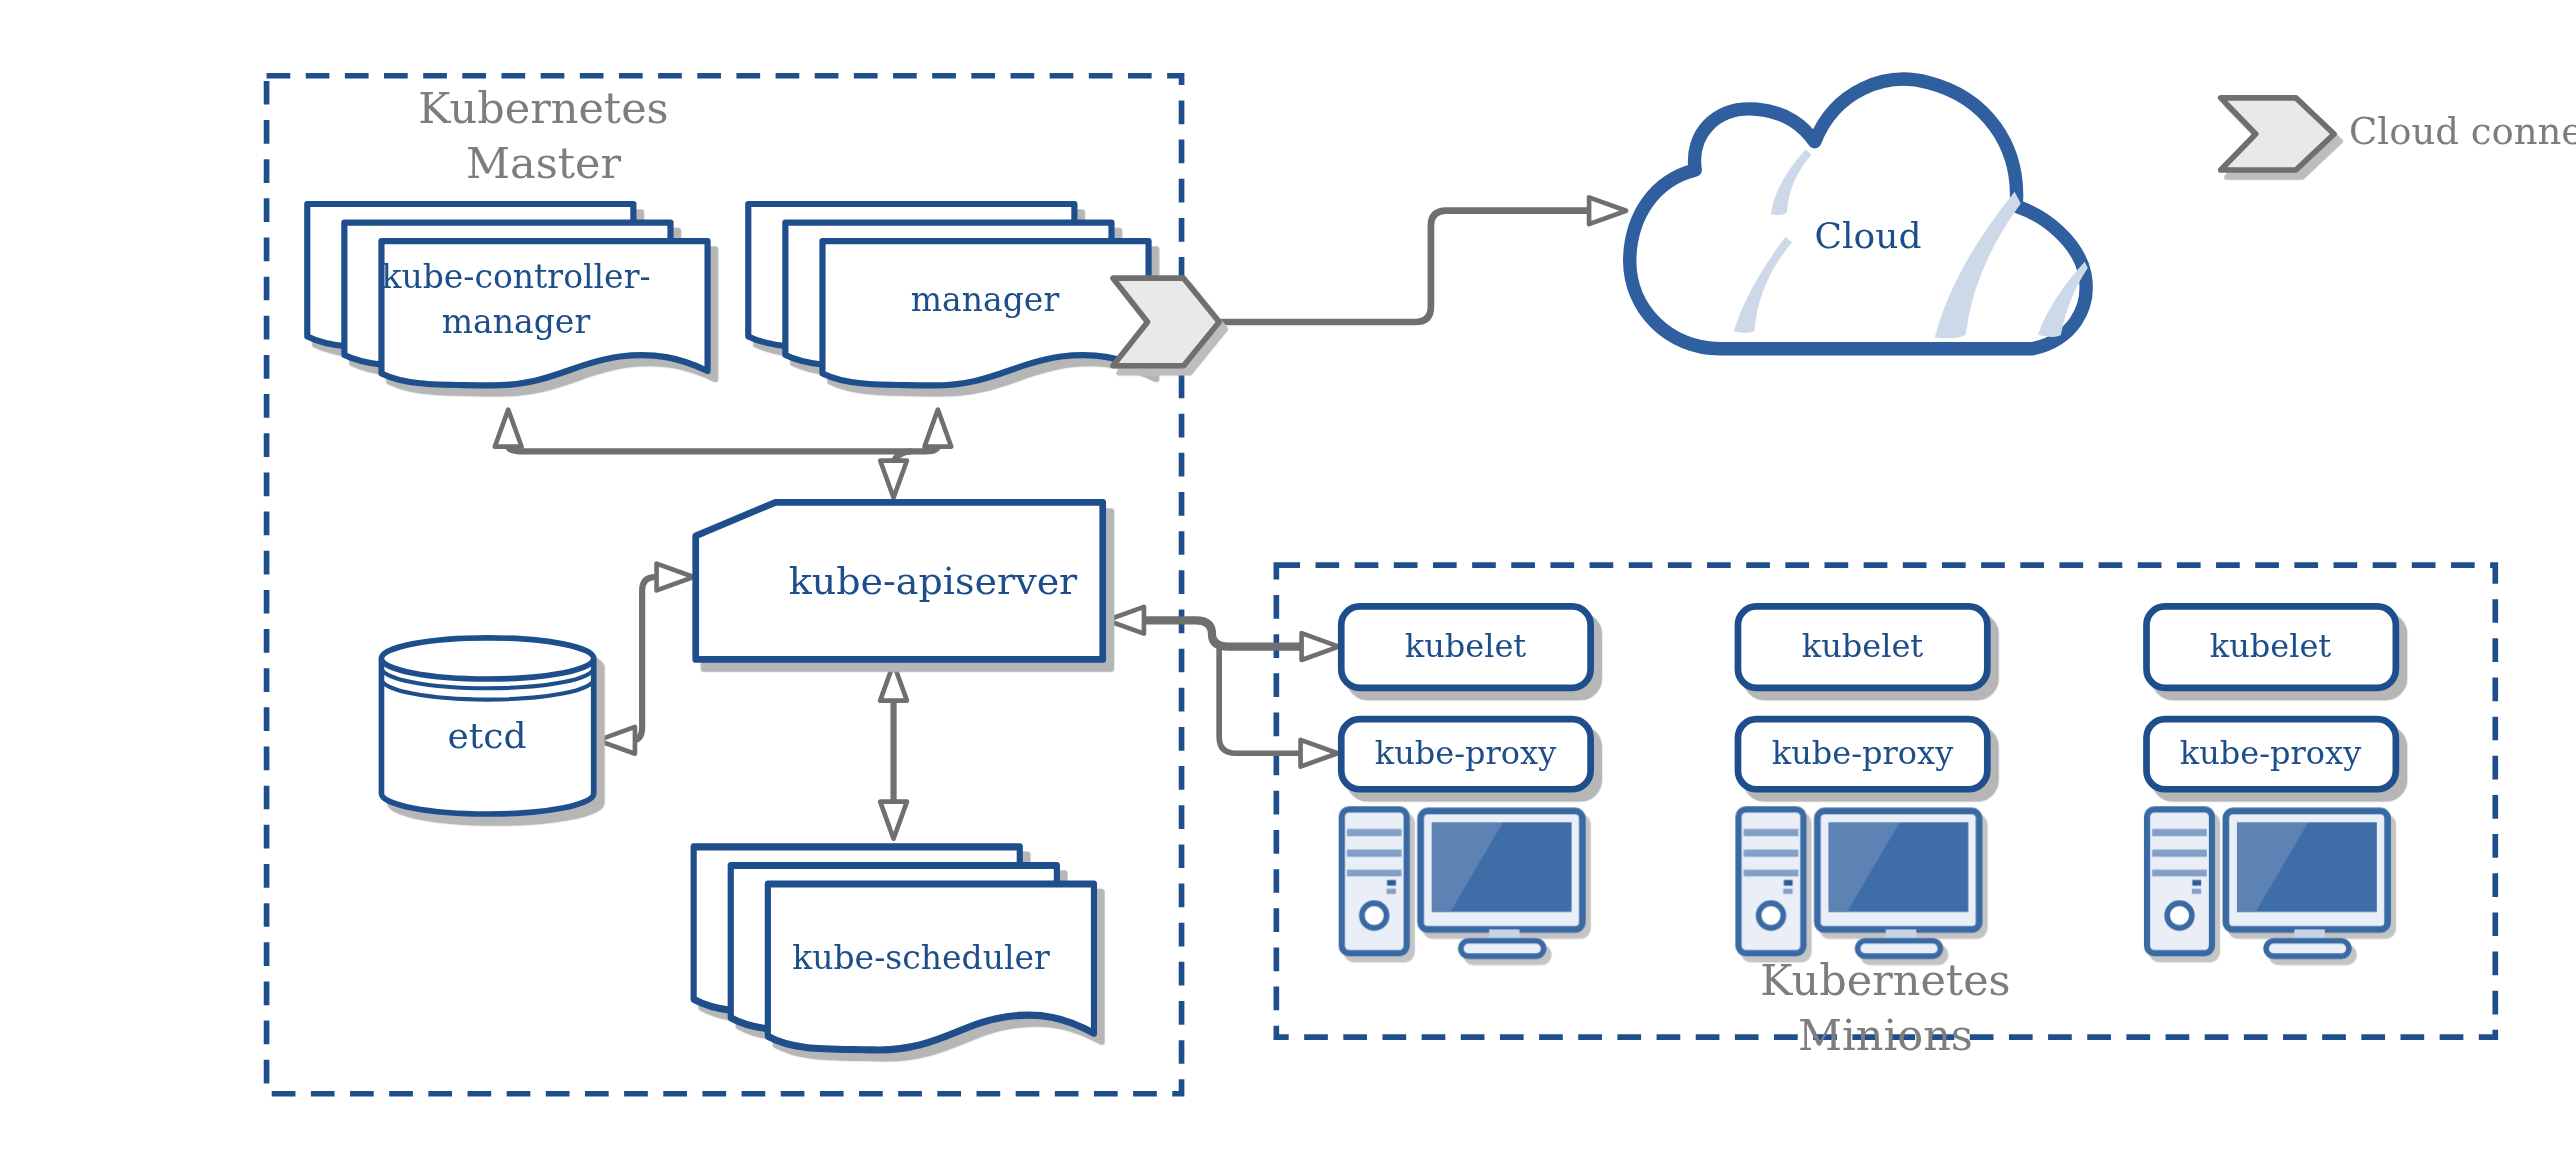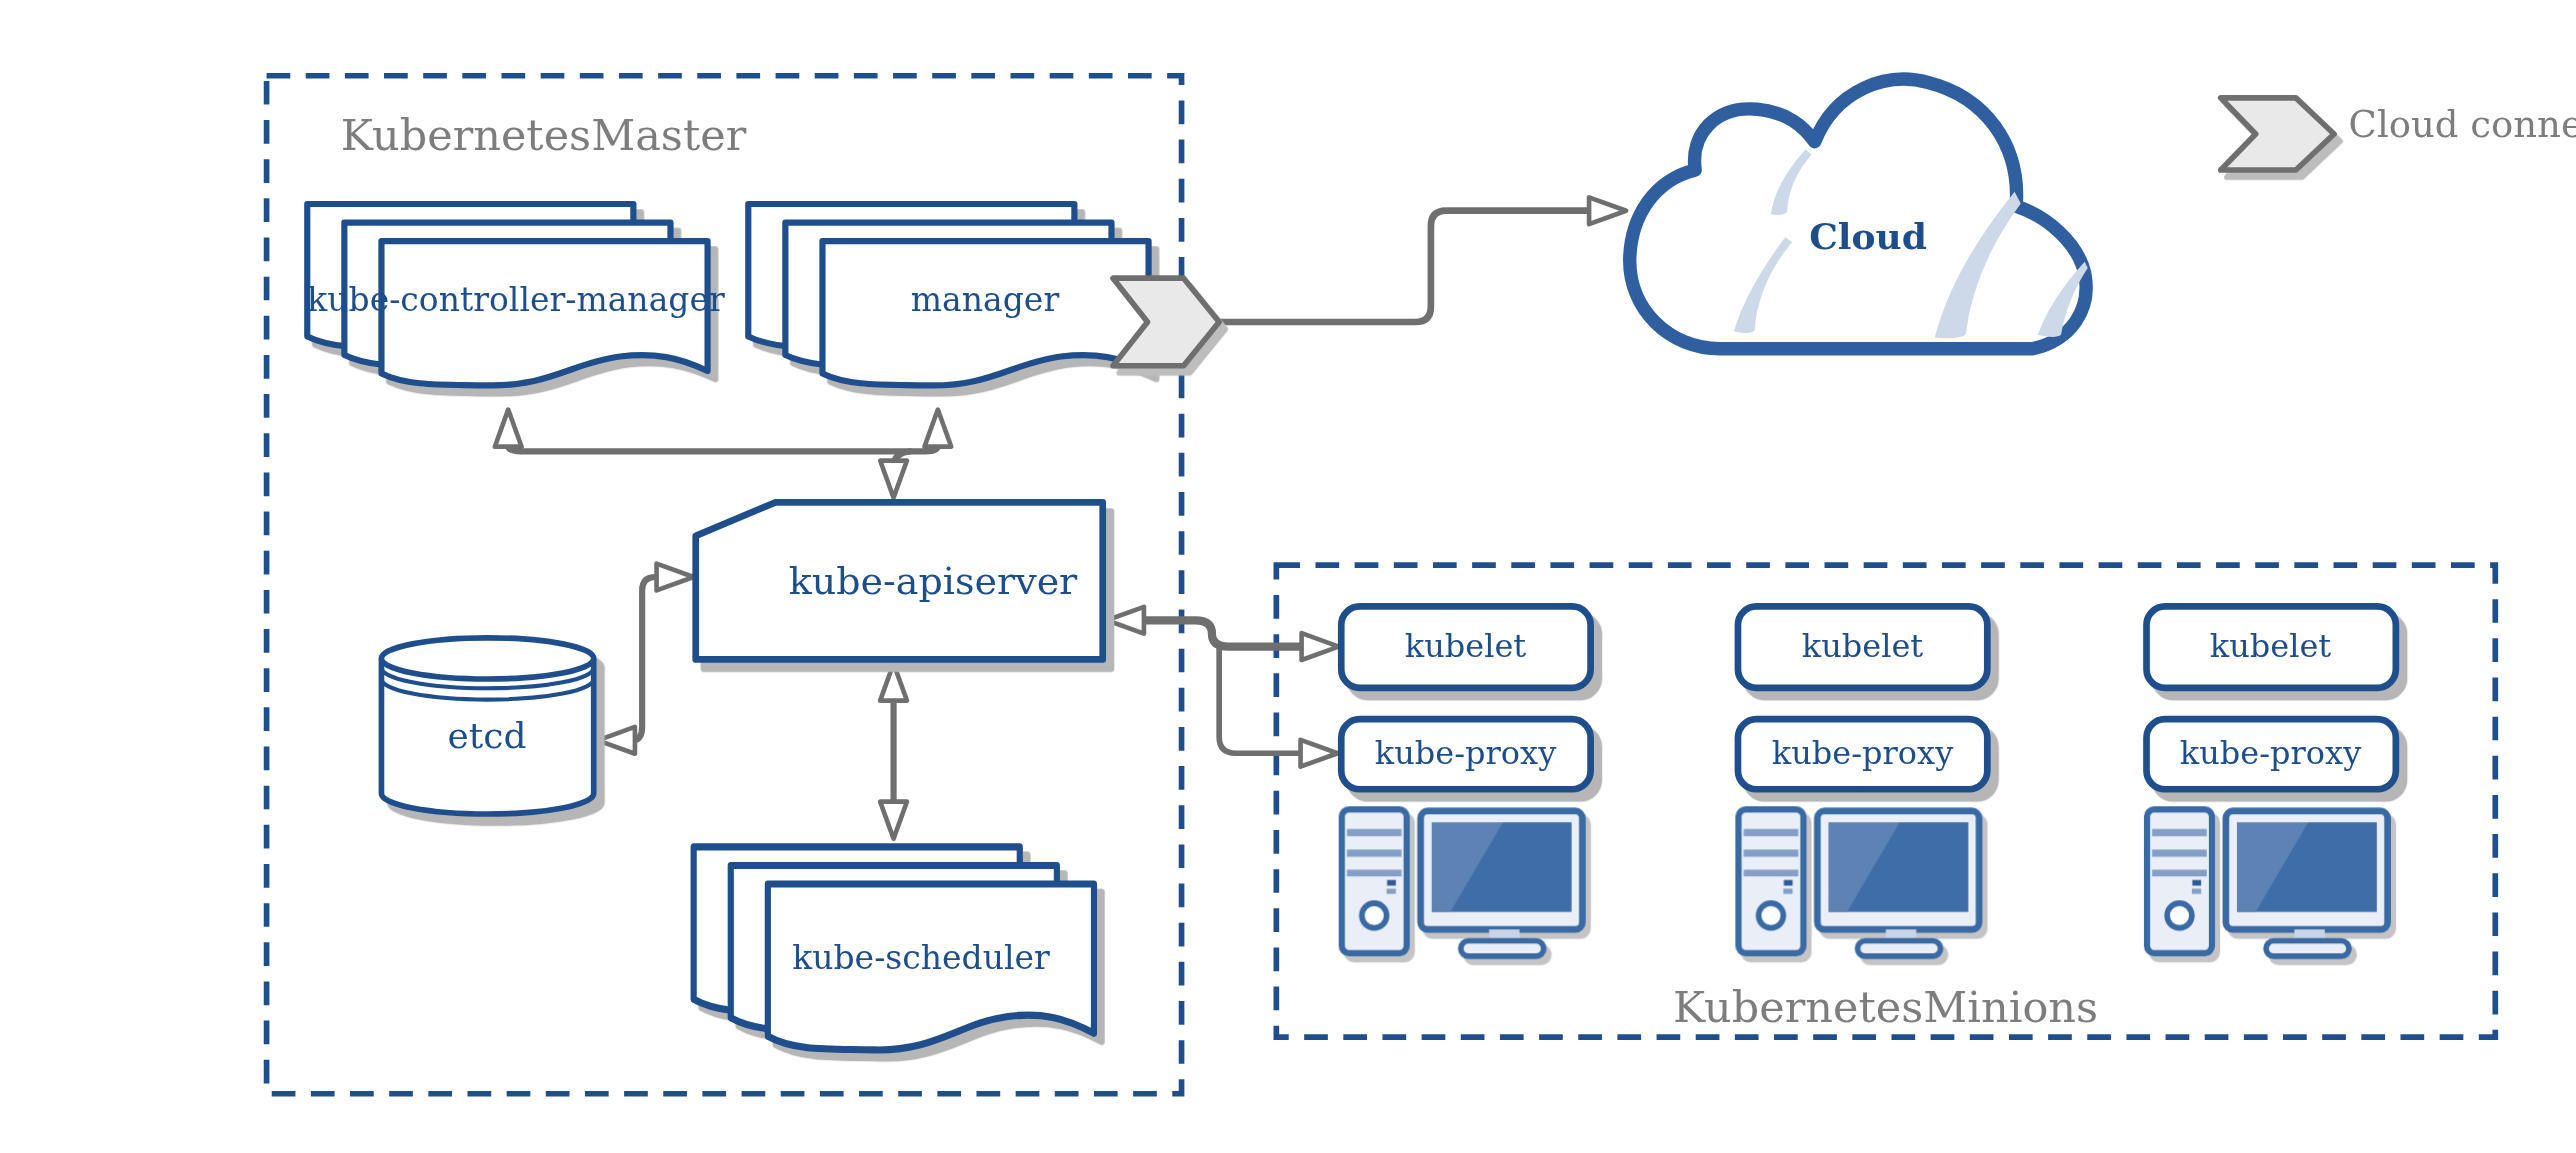--- a/index.html
+++ b/index.html
@@ -6,21 +6,21 @@
   .canvas{
     position:relative;
     width:2665px;height:1153px;
     background:#ffffff;
     font-family:"DejaVu Serif", serif;
     overflow:hidden;
   }
   .canvas svg.layer{position:absolute;left:0;top:0;}
   .lbl{
     position:absolute;
-    display:flex;flex-direction:row;align-items:center;justify-content:center;
+    display:flex;flex-direction:column;align-items:center;justify-content:center;
     text-align:center;
     color:#1d4e8a;
     line-height:1.35;
     white-space:nowrap;
   }
   .lbl.gray{color:#7d7d7d;}
   .lbl.left{align-items:flex-start;text-align:left;}
   .f-node{font-size:33px;}
   .f-api{font-size:38px;padding-left:31px;}
   .f-etcd{font-size:36px;}
@@ -176,21 +176,21 @@
   <div class="lbl f-node" style="left:819px;top:241px;width:332px;height:118px;">
     <span>manager</span>
   </div>
 
   <div class="lbl f-api" style="left:701px;top:507px;width:402px;height:149px;">kube-apiserver</div>
 
   <div class="lbl f-etcd" style="left:381px;top:672px;width:212px;height:129px;">etcd</div>
 
   <div class="lbl f-node" style="left:765px;top:904px;width:312px;height:108px;">kube-scheduler</div>
 
-  <div class="lbl f-cloud" style="left:1716px;top:198px;width:304px;height:77px;font-weight:bold;">Cloud</div>
+  <div class="lbl f-cloud" style="left:1716px;top:198px;width:304px;height:77px;">Cloud</div>
 
   <div class="lbl gray left f-legend" style="left:2349px;top:100px;width:309px;height:64px;">Cloud connector</div>
 
   <div class="lbl gray f-region" style="left:1731px;top:959px;width:309px;height:98px;">
     <span>Kubernetes</span>
     <span>Minions</span>
   </div>
 
   <div class="lbl f-minion" style="left:1341px;top:606px;width:249px;height:81px;">kubelet</div>
   <div class="lbl f-minion" style="left:1738px;top:606px;width:249px;height:81px;">kubelet</div>

